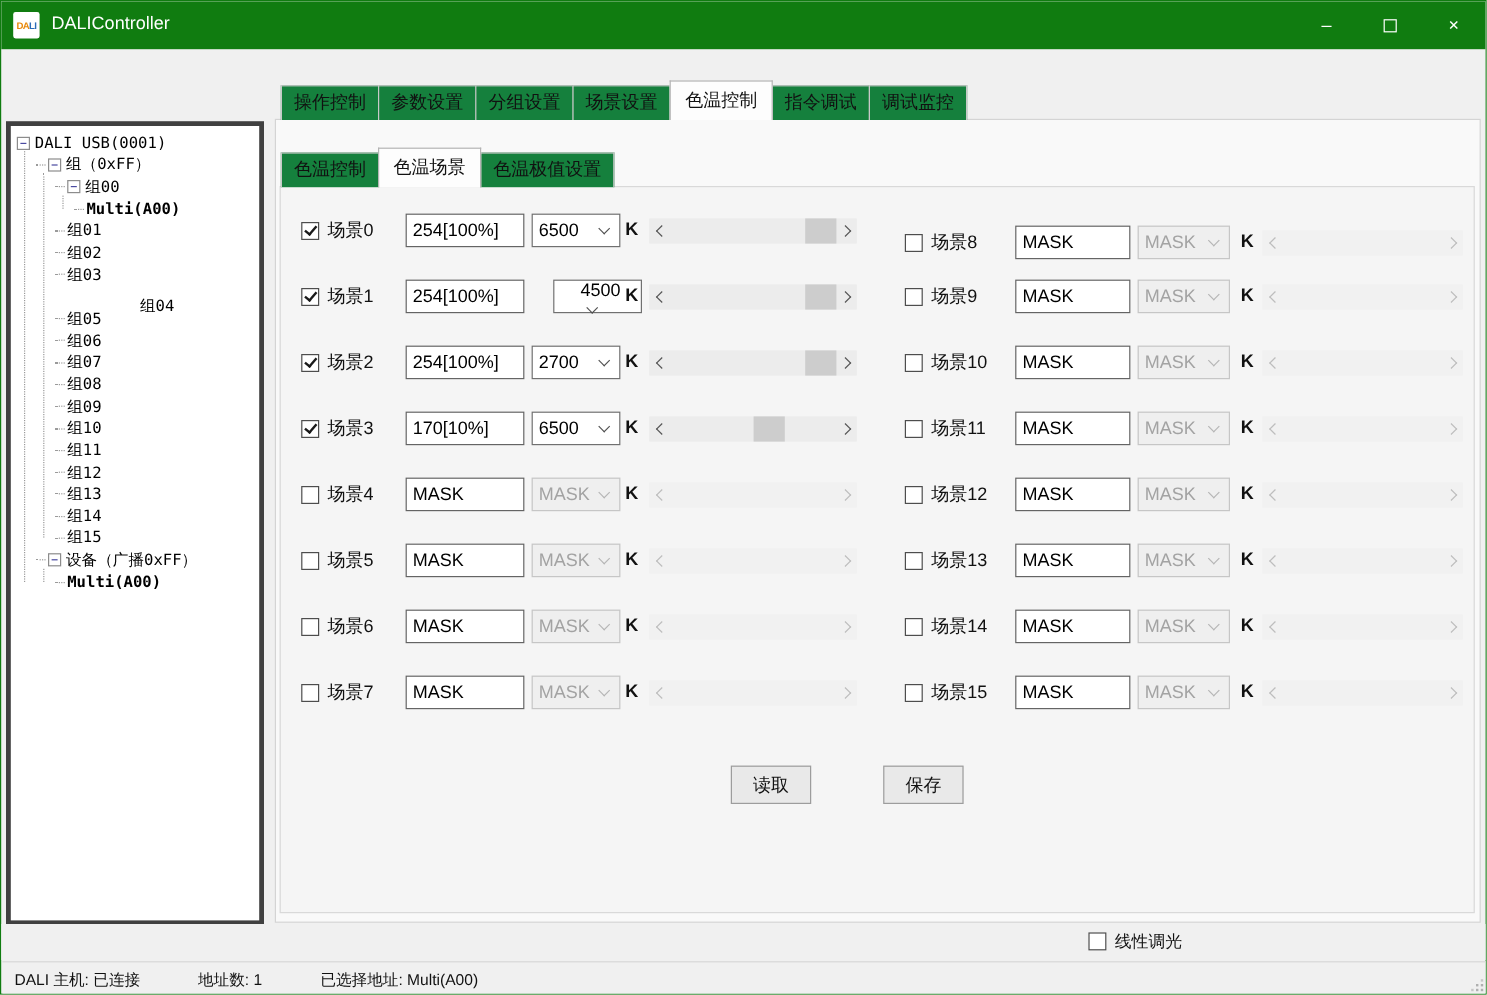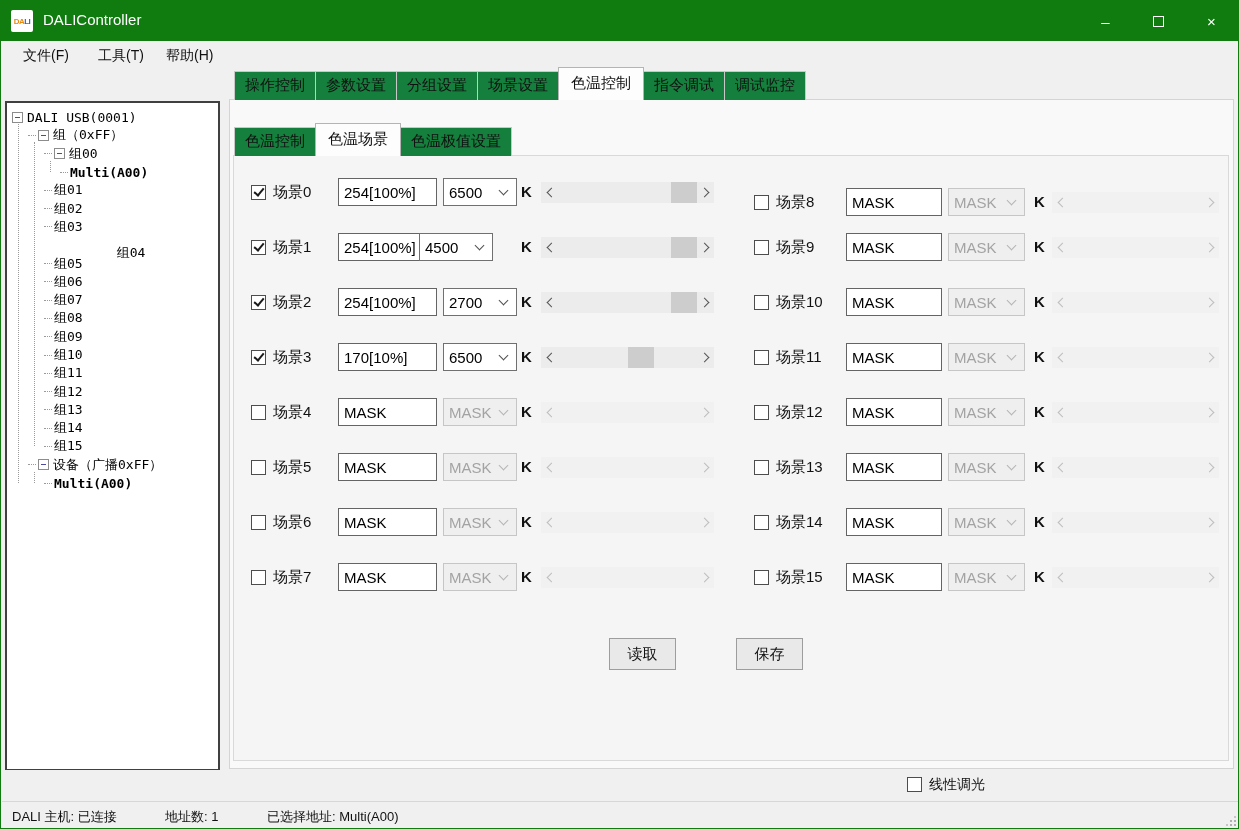--- a/index.html
+++ b/index.html
@@ -14,21 +14,21 @@
     display:flex; align-items:center; justify-content:center; font-size:8px; font-weight:bold; color:#e8890c; letter-spacing:-0.5px; }
   .app-icon i { font-style:normal; color:#2b6cb8; }
   .title-text { position:absolute; left:42px; top:10px; color:#fff; font-size:15px; }
   .win-controls { position:absolute; right:0; top:0; height:40px; display:flex; }
   .win-btn { width:53px; height:40px; display:flex; align-items:center; justify-content:center; color:#fff; font-size:15px; }
   .max-glyph { width:11px; height:11px; border:1.5px solid #fff; display:inline-block; }
   
   .menubar { position:absolute; left:1px; top:40px; width:1237px; height:29px; background:#f0f0f0; }
   .menu-item { position:absolute; top:6px; font-size:14px; color:#111; }
   
-  .tree-panel { position:absolute; left:4px; top:100px; width:215px; height:670px; background:#fff; border:2px solid #404040; overflow:hidden;
+  .tree-panel { position:absolute; left:4px; top:100px; width:215px; height:670px; background:#fff; border:4px solid #404040; overflow:hidden;
     font-family:"DejaVu Sans Mono", monospace; font-size:13px; color:#000; }
   .tree-inner { position:relative; padding-top:5px; }
   .tree-row { position:relative; height:18.3px; display:flex; align-items:center; white-space:nowrap; }
   .tree-marker { position:relative; width:11px; height:11px; border:1px solid #8c8c8c; background:#fff; flex:0 0 11px; margin-right:4px; }
   .tree-marker::before { content:""; position:absolute; left:2px; top:4px; width:5px; height:1px; background:#4a4aa0; }
   .tree-stub { flex:0 0 8px; height:1px; border-top:1px dotted #9a9a9a; margin-right:2px; }
   .tree-label.bold { font-weight:bold; }
   .tree-vline { position:absolute; border-left:1px dotted #9a9a9a; width:0; }
   
   .tabstrip { position:absolute; display:flex; align-items:flex-end; }
@@ -89,25 +89,20 @@
         </div>
       <div class="win-btn">
           <span class="max-glyph"></span>
         </div>
       <div class="win-btn">
           <span>×</span>
         </div>
     </div>
   </div>
 
-  <div class="menubar" id="menubar">
-      <span class="menu-item" style="left: 21px;">文件(F)</span>
-      <span class="menu-item" style="left: 96px;">工具(T)</span>
-      <span class="menu-item" style="left: 164px;">帮助(H)</span>
-    </div>
 
   <div class="tree-panel">
     <div class="tree-inner" id="tree">
         <div class="tree-row" style="padding-left: 5px;">
           <span class="tree-marker"></span>
           <span class="tree-label">DALI USB(0001)</span>
         </div>
         <div class="tree-row" style="padding-left: 21px;">
           <span class="tree-stub"></span>
           <span class="tree-marker"></span>
@@ -229,21 +224,21 @@
         <div class="scrollbar" style="left: 540px; width: 173px;">
           <span class="sb-arrow sb-left"></span>
           <span class="sb-arrow sb-right"></span>
           <span class="sb-thumb" style="left: 130px;"></span>
         </div>
       </div>
       <div class="scene-row" style="top: 231px;">
         <span class="checkbox checked" style="left: 250px;"></span>
         <span class="scene-label" style="left: 272px;">场景1</span>
         <input class="scene-value" value="254[100%]" style="left: 337px; width: 99px;">
-        <div class="dropdown" style="left: 418px; width: 74px;">
+        <div class="dropdown" style="left: 460px; width: 74px; flex-direction: column;">
           <span class="dd-text">4500</span>
           <span class="chev"></span>
         </div>
         <span class="k-unit" style="left: 520px;">K</span>
         <div class="scrollbar" style="left: 540px; width: 173px;">
           <span class="sb-arrow sb-left"></span>
           <span class="sb-arrow sb-right"></span>
           <span class="sb-thumb" style="left: 130px;"></span>
         </div>
       </div>

